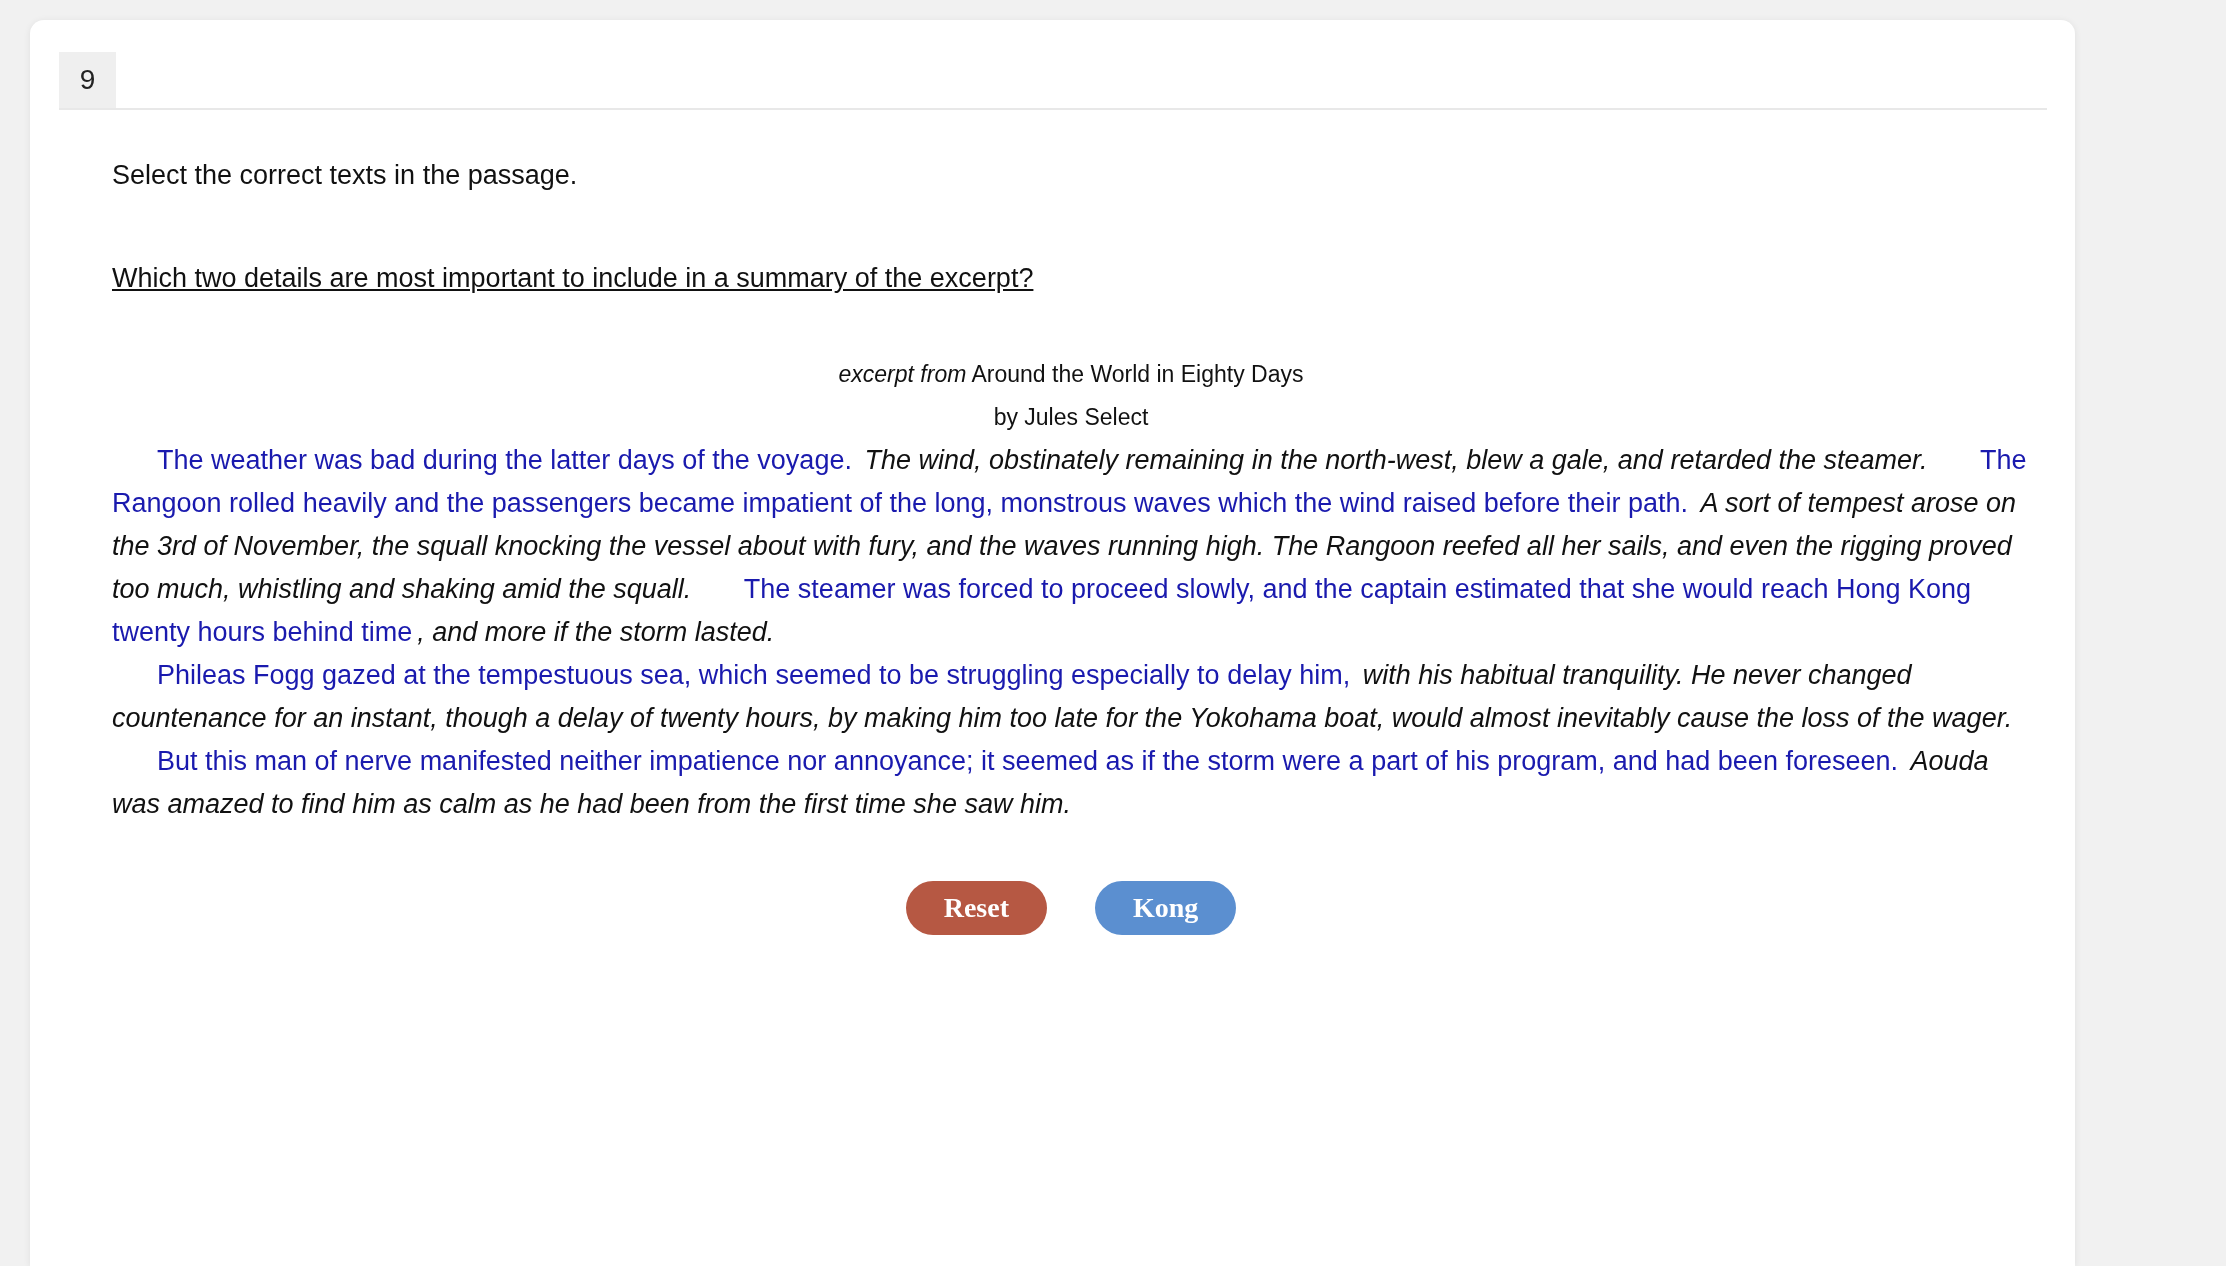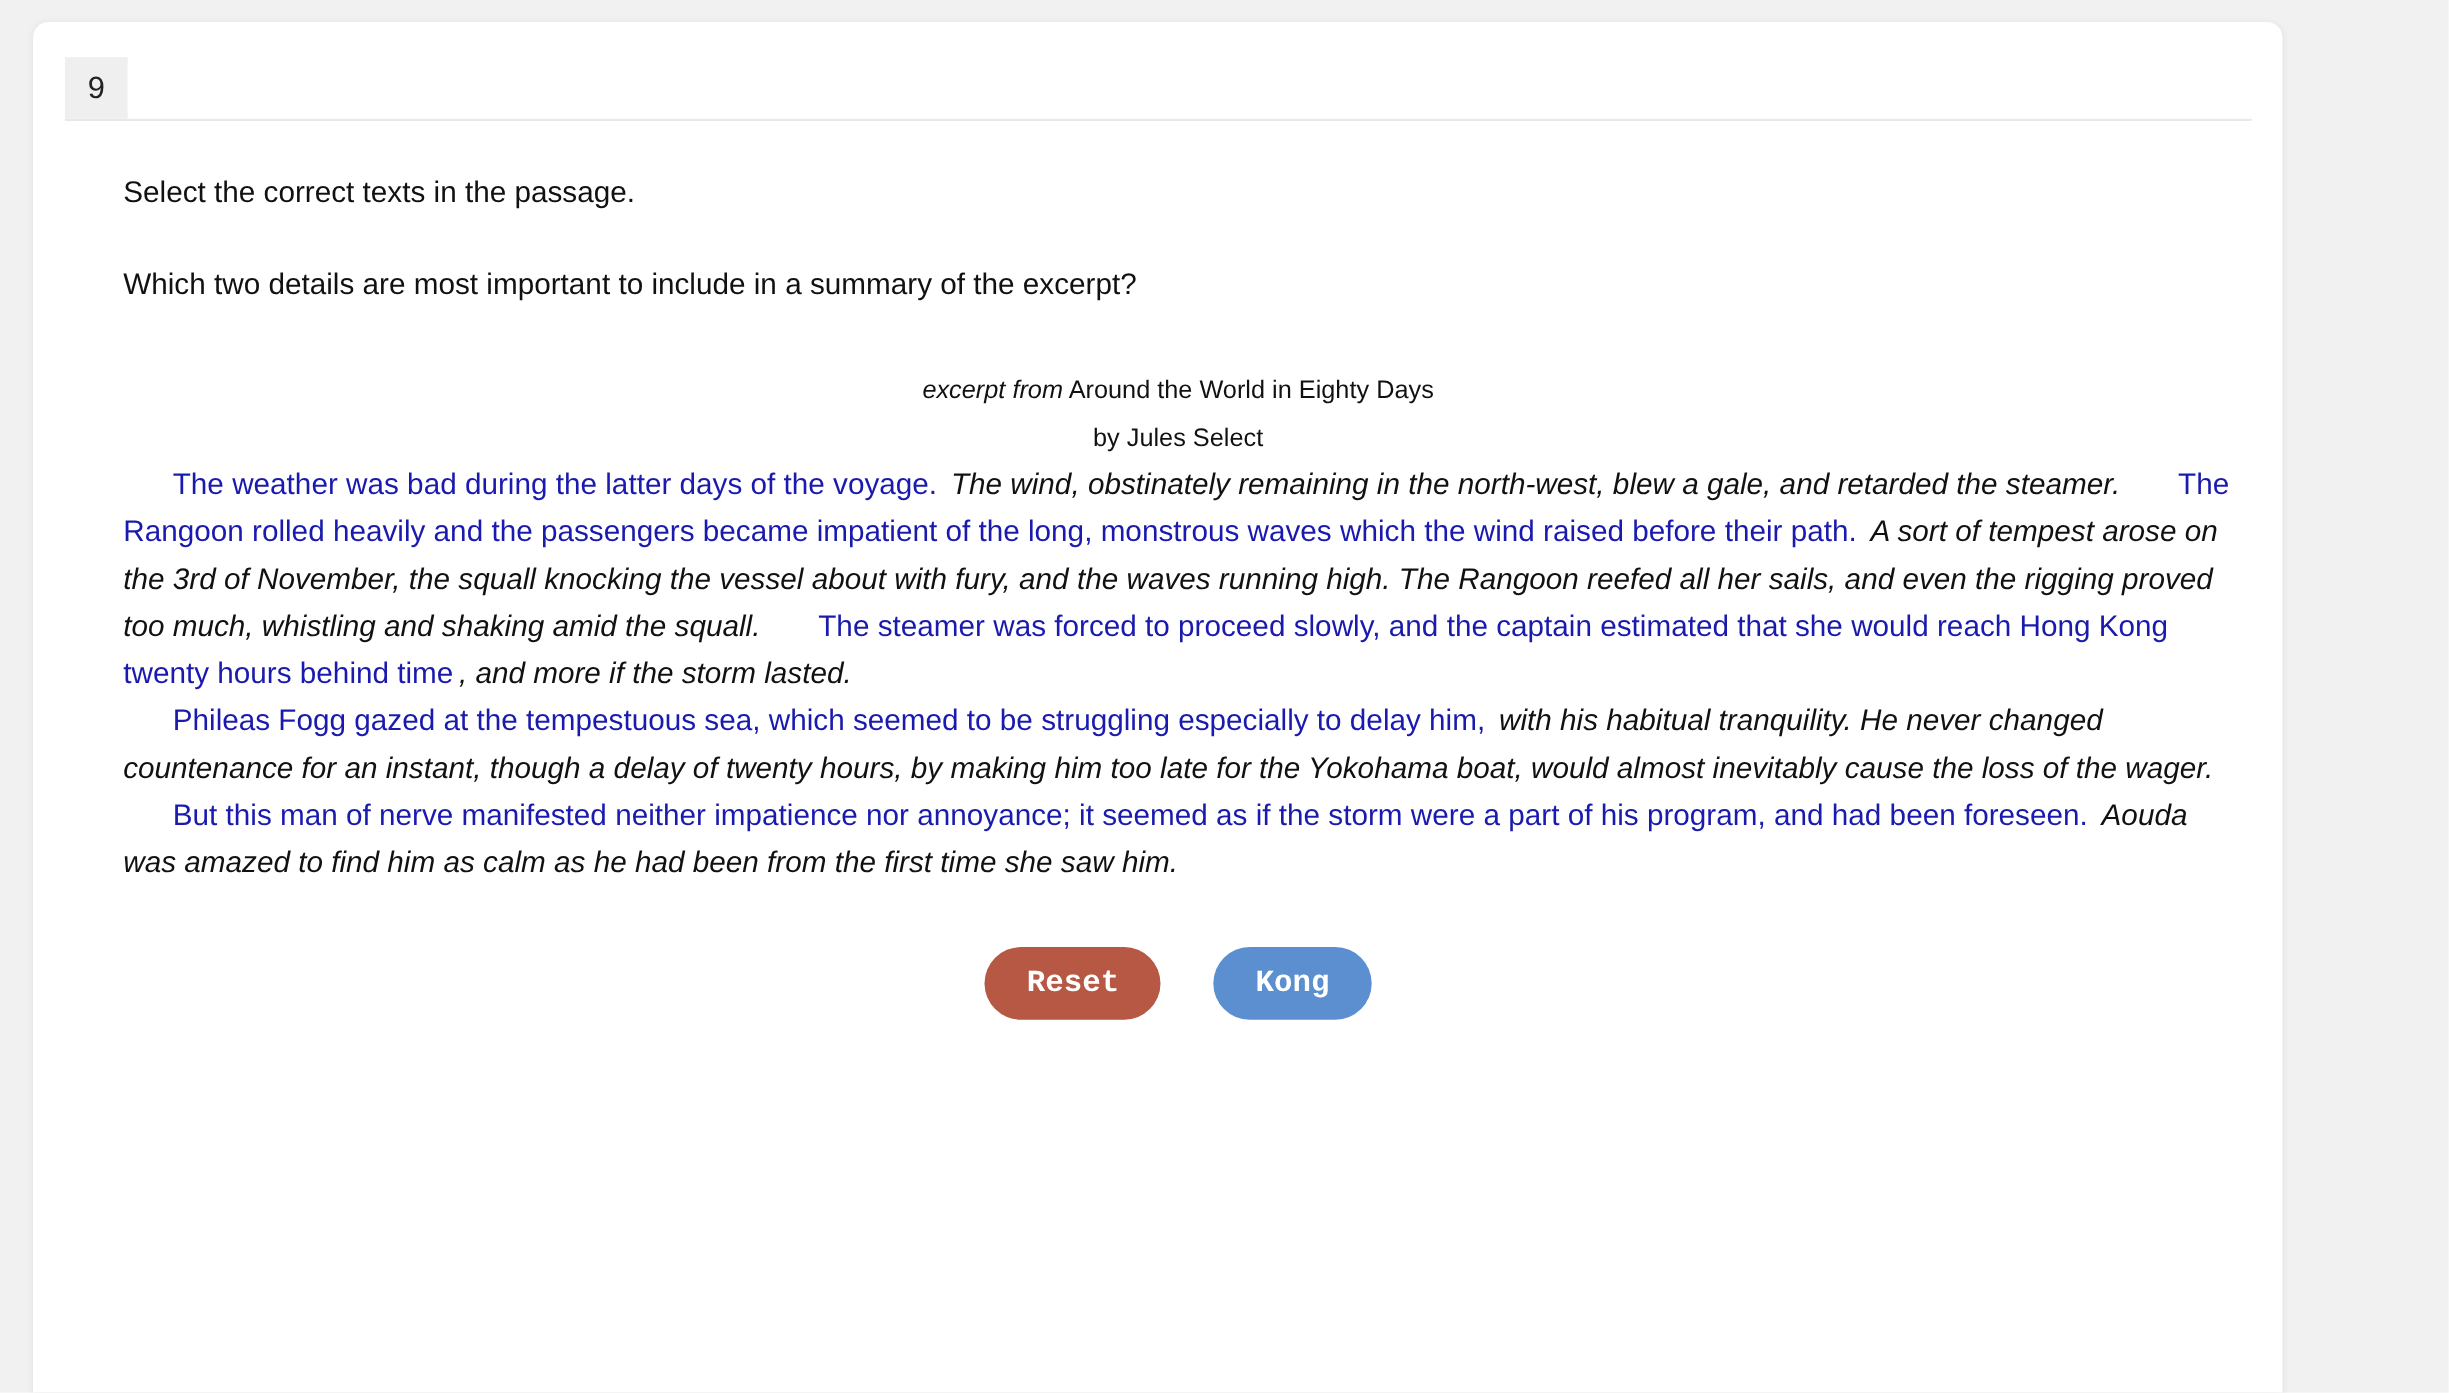--- a/index.html
+++ b/index.html
@@ -18,36 +18,36 @@
     margin:32px 28px 0 29px;
     border-bottom:2px solid var(--divider,#e8e8e8);
   }
   .qtab{
     width:57px;height:56px;background:var(--tab-bg,#efefef);
     display:flex;align-items:center;justify-content:center;
     font-size:28px;color:#222;
   }
   .content{padding:44px 64px 0 82px;}
   .instruction{margin:0;font-size:27px;line-height:43px;}
-  .question{margin:40px 0 0 0;font-size:27px;line-height:43px;}
+  .question{margin:60px 0 0 0;font-size:27px;line-height:43px;text-decoration:underline;}
   .passage{margin-top:53px;width:1918px;}
   .passage-title,.passage-byline{
     text-align:center;font-size:23px;line-height:43px;
   }
   .italic{font-style:italic;}
   .passage-body{font-size:27px;line-height:43px;}
   .sel-text{color:var(--sel-color,#1a1aae);cursor:pointer;padding:0 5px;margin-left:40px;}
   .plain-text{color:var(--text-color,#111111);font-style:italic;}
   .button-row{
     width:1918px;margin-top:55px;display:flex;justify-content:center;gap:48px;
   }
   .btn{
-    height:66px;border:none;border-radius:33px;padding:0 38px;
+    height:54px;border:none;border-radius:33px;padding:0 38px;
     color:#ffffff;font-size:28px;font-weight:600;
-    font-family:Liberation Mono, monospace;
+    font-family:Liberation Serif, serif;
     cursor:pointer;
   }
   .btn-reset{background:var(--reset-bg,#b65843);}
   .btn-next{background:var(--next-bg,#5b8fd0);}
 </style>
 </head>
 <body>
 
 <div class="card">
   <div class="card-header">

